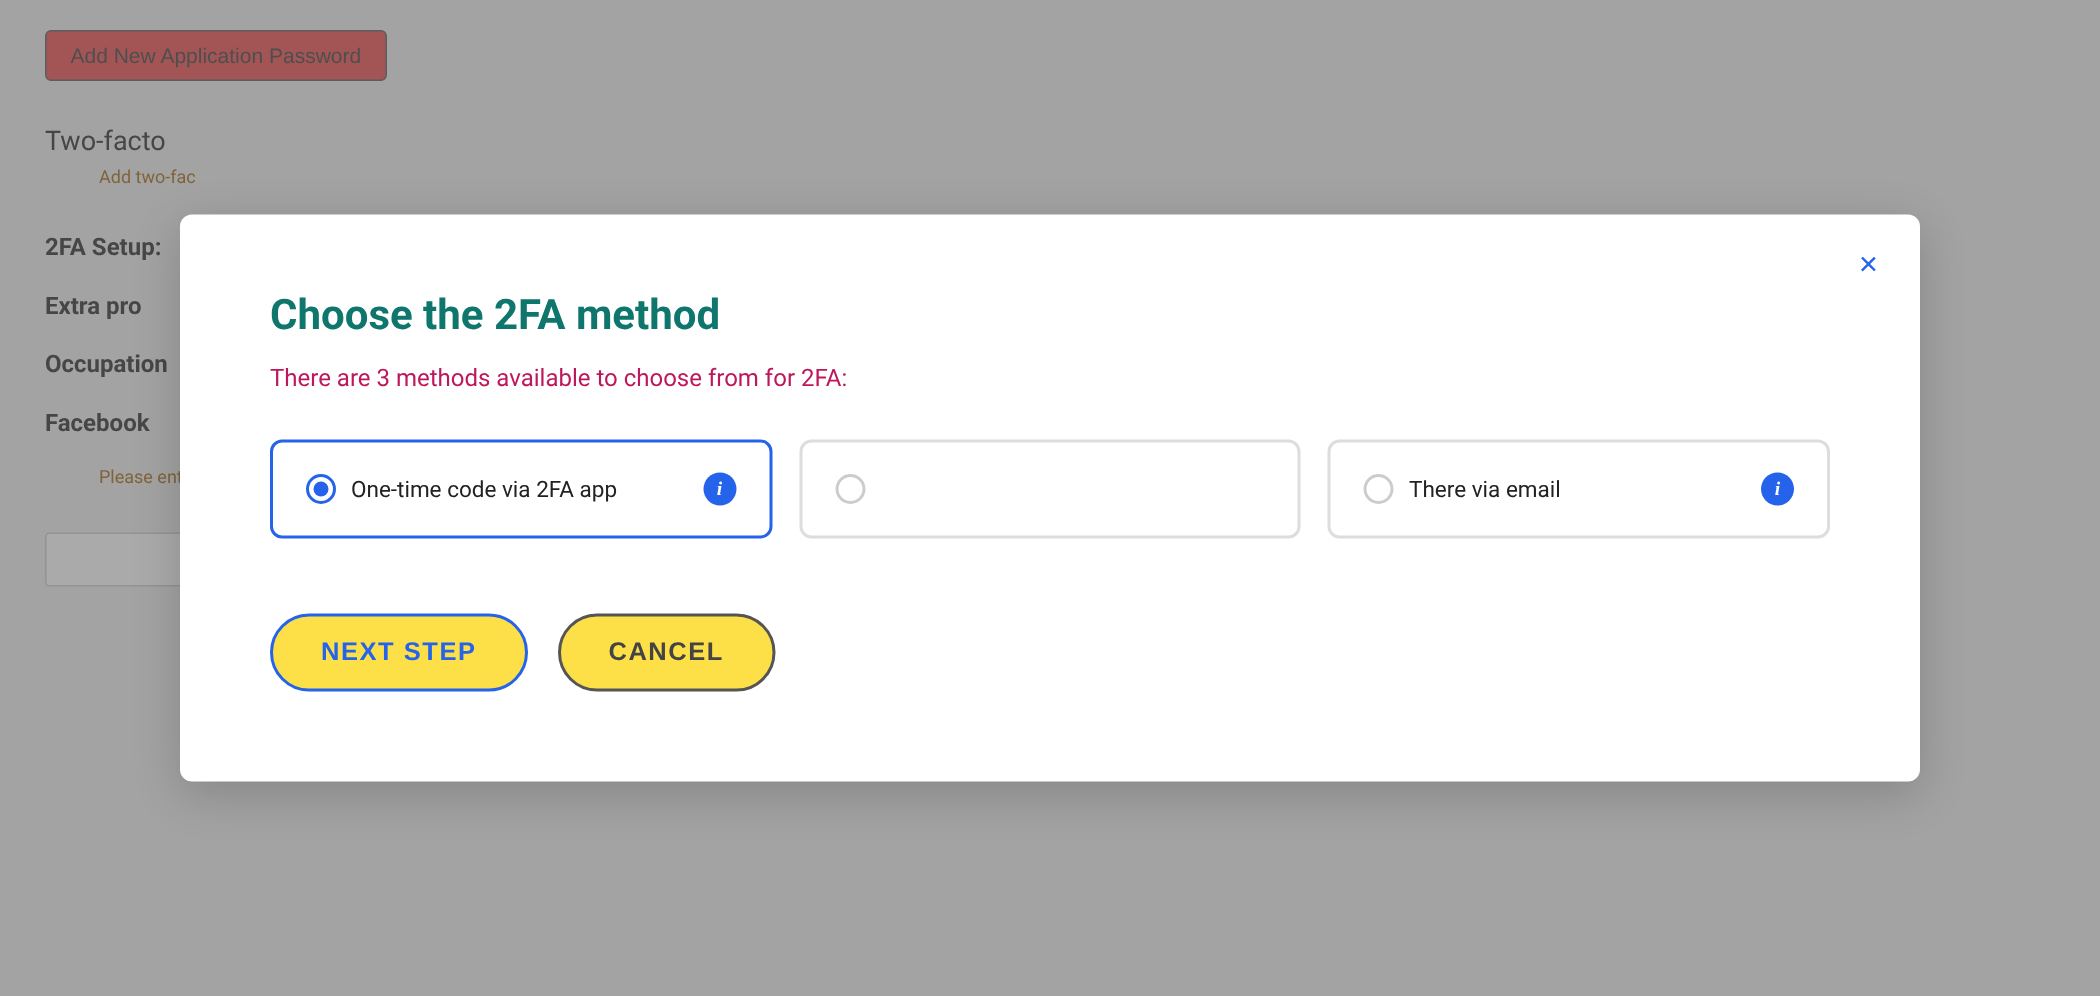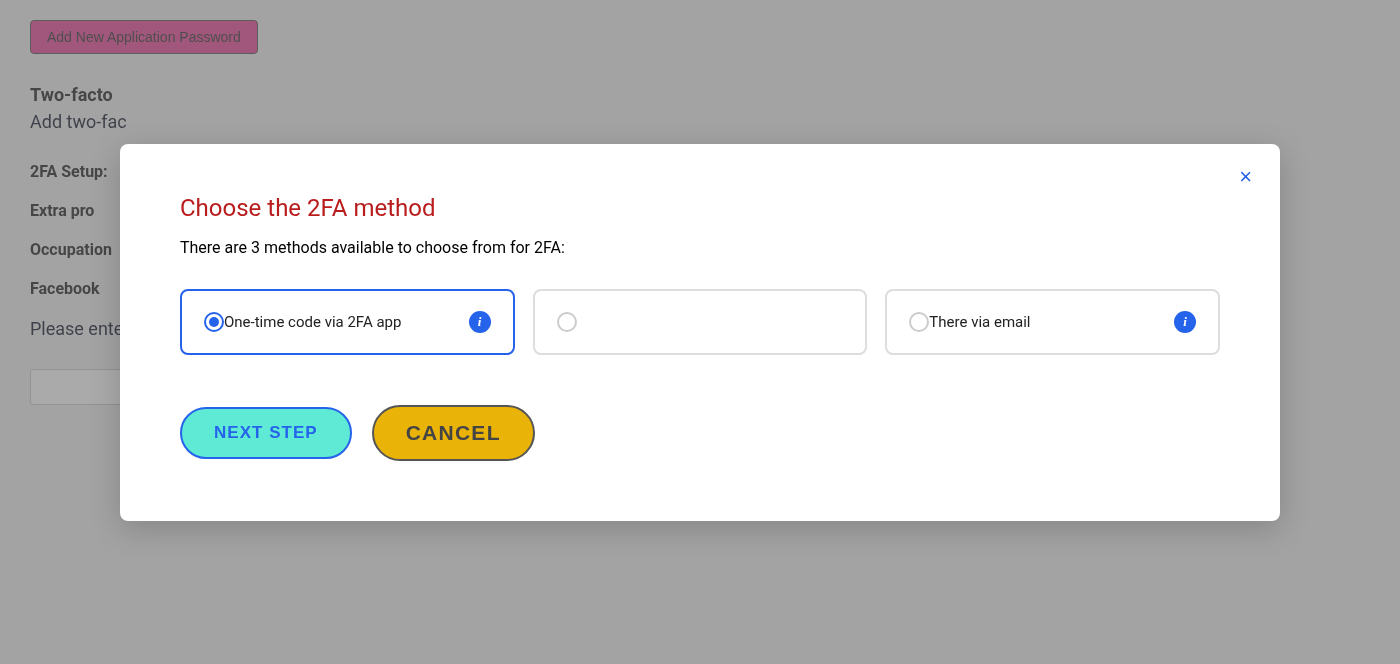--- a/index.html
+++ b/index.html
@@ -18,39 +18,40 @@
       position: absolute;
       top: 0; left: 0;
       width: 100%; height: 100%;
       background: #f0f0f0;
       padding: 20px 30px;
     }
 
     .bg-btn {
       display: inline-block;
       border: 1px solid #555;
-      background: #ec4899;
+      background: #ef4444;
       padding: 8px 16px;
       font-size: 14px;
       color: #333;
       border-radius: 4px;
       margin-bottom: 30px;
     }
 
     .bg-section-title {
       font-size: 18px;
-      font-weight: 700;
+      font-weight: 400;
       color: #222;
       margin-bottom: 6px;
     }
 
     .bg-section-sub {
-      font-size: 18px;
-      color: #0f172a;
+      font-size: 12px;
+      color: #a16207;
       margin-bottom: 30px;
+      margin-left: 36px;
     }
 
     .bg-label {
       font-size: 16px;
       font-weight: 700;
       color: #222;
       margin-bottom: 20px;
     }
 
     .bg-input {
@@ -91,47 +92,47 @@
       background: none;
       border: none;
       cursor: pointer;
       color: #2563eb;
       font-size: 22px;
       line-height: 1;
       padding: 4px;
     }
 
     .modal-title {
-      font-size: 24px;
-      font-weight: 400;
-      color: #b91c1c;
+      font-size: 28px;
+      font-weight: 700;
+      color: #0f766e;
       margin-bottom: 16px;
     }
 
     .modal-subtitle {
       font-size: 16px;
-      color: #000000;
+      color: #be185d;
       margin-bottom: 32px;
     }
 
     
     .method-options {
       display: flex;
       gap: 18px;
       margin-bottom: 50px;
     }
 
     .method-card {
       flex: 1;
       border: 2px solid #ddd;
       border-radius: 8px;
       padding: 20px 22px;
       display: flex;
       align-items: center;
-      gap: 0;
+      gap: 10px;
       cursor: pointer;
       position: relative;
       background: white;
     }
 
     .method-card.selected {
       border-color: #2563eb;
     }
 
     .method-radio {
@@ -184,36 +185,36 @@
     .modal-actions {
       display: flex;
       gap: 20px;
       align-items: center;
     }
 
     .btn-next {
       padding: 14px 32px;
       border: 2.5px solid #2563eb;
       border-radius: 50px;
-      background: #5eead4;
+      background: #fde047;
       color: #2563eb;
       font-size: 17px;
       font-weight: 700;
       letter-spacing: 0.06em;
       cursor: pointer;
       text-align: right;
     }
 
     .btn-cancel {
       padding: 14px 32px;
       border: 2.5px solid #555;
       border-radius: 50px;
-      background: #eab308;
+      background: #fde047;
       color: #444;
-      font-size: 21px;
+      font-size: 17px;
       font-weight: 700;
       letter-spacing: 0.06em;
       cursor: pointer;
     }
   </style>
 </head>
 <body>
 
 <div class="page-bg">
   <button class="bg-btn">Add New Application Password</button>

